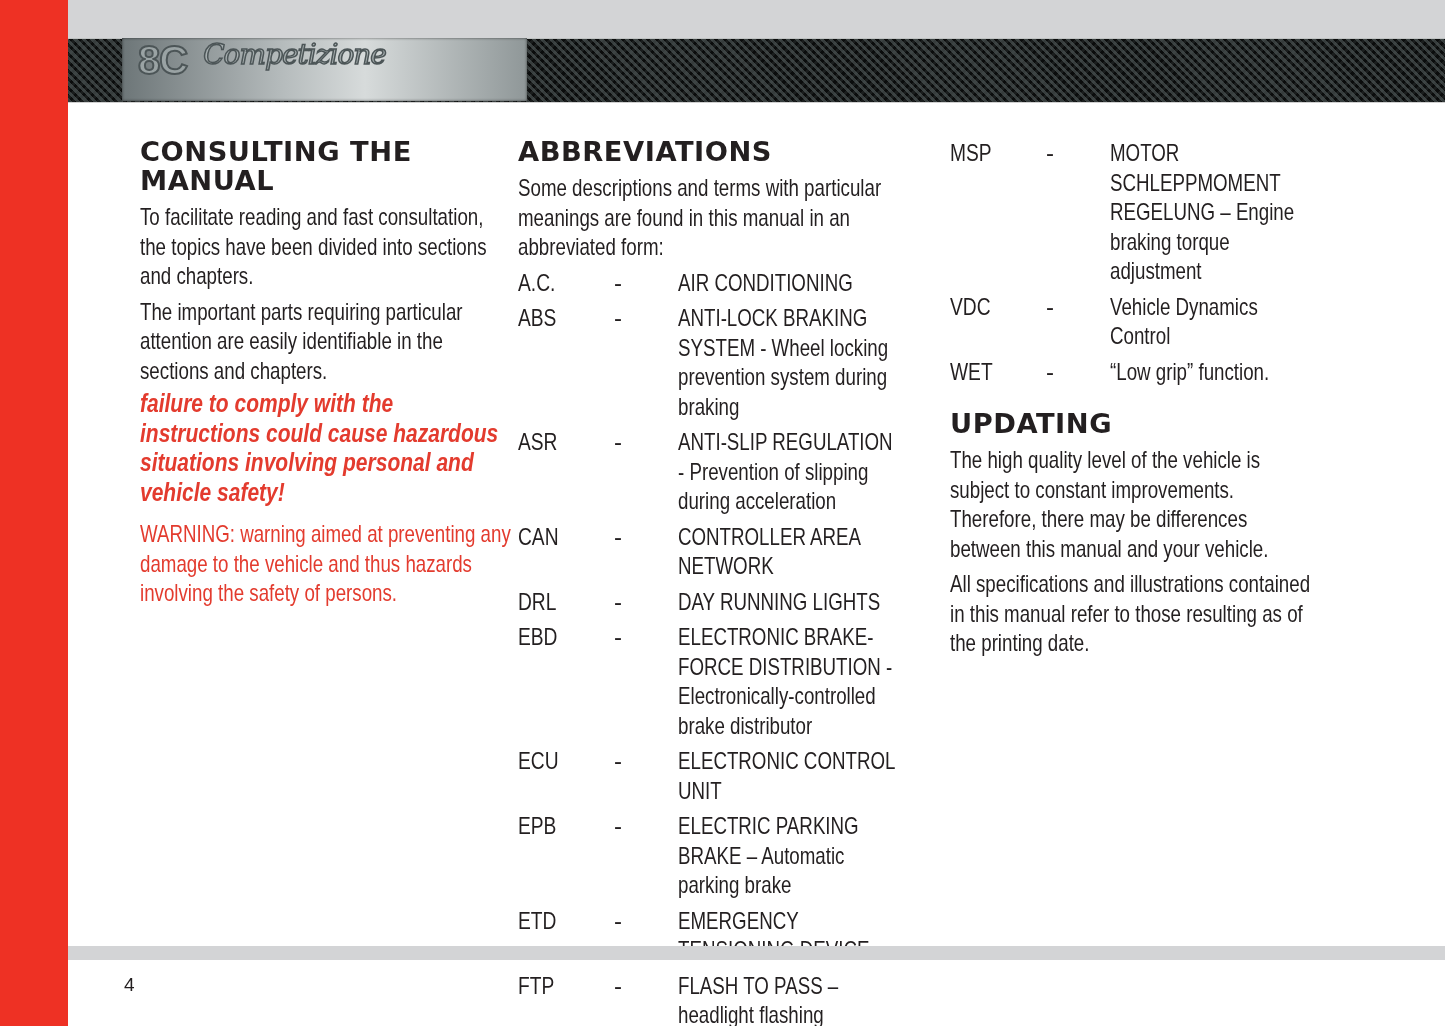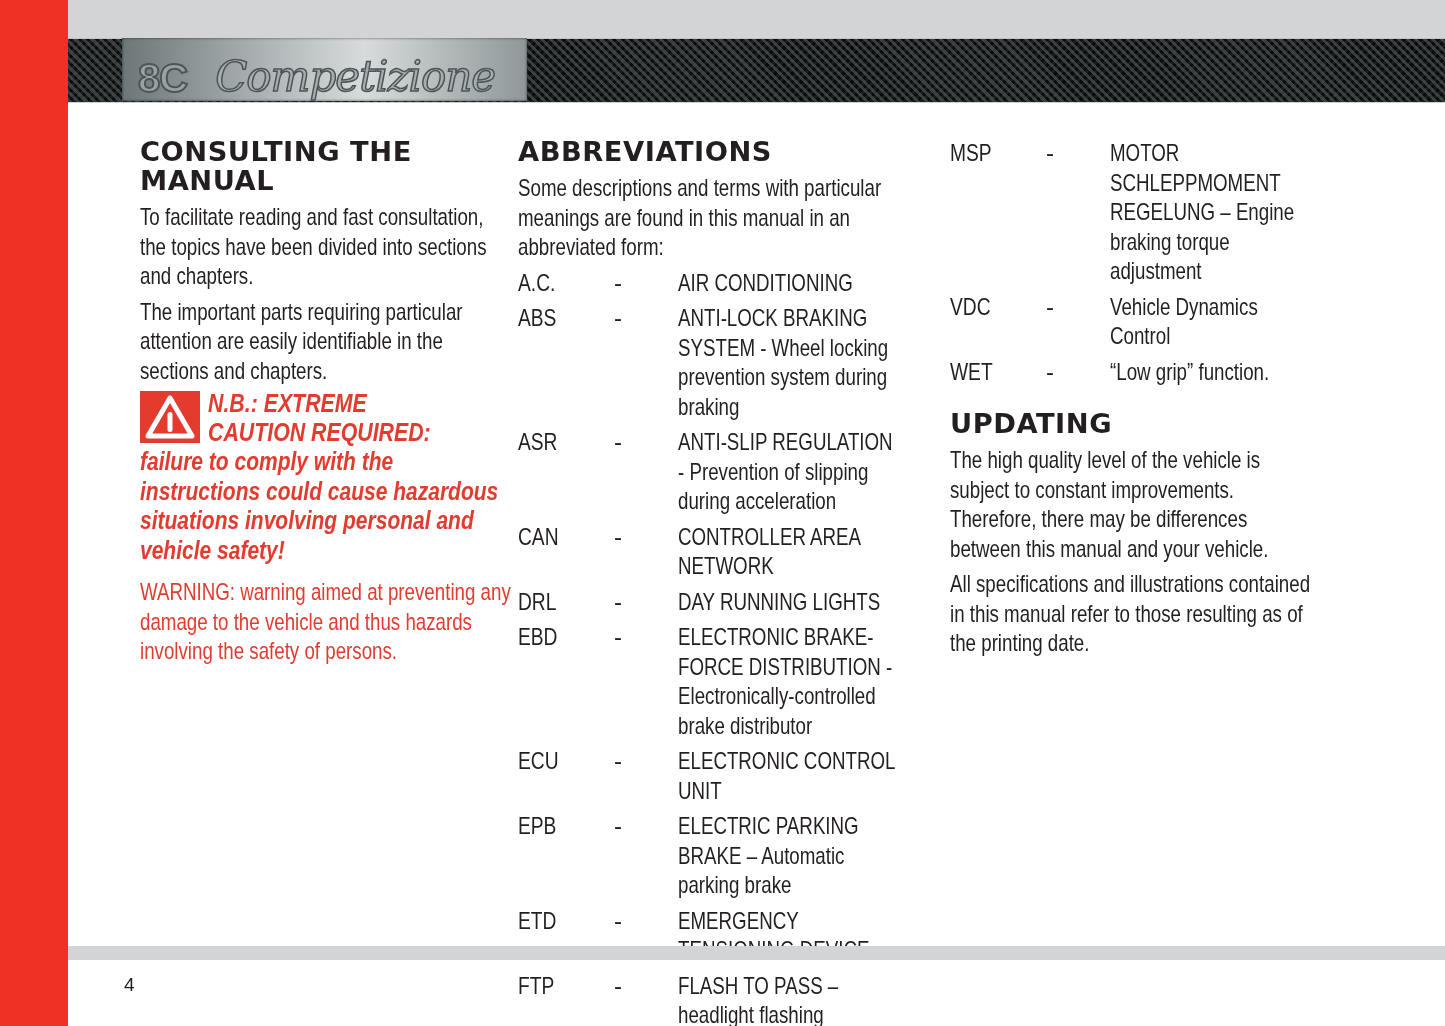--- a/index.html
+++ b/index.html
@@ -8,25 +8,25 @@
   .redbar{position:absolute;left:0;top:0;width:68px;height:1026px;background:#ee3124;}
   .topgray{position:absolute;left:68px;top:0;width:1377px;height:38px;background:#d3d4d6;}
   .carbon{position:absolute;left:68px;top:38px;width:1377px;height:63px;
     background-color:#1a1d1d;
     background-image:
       repeating-linear-gradient(45deg, rgba(90,100,100,0.55) 0 3px, transparent 3px 6px),
       repeating-linear-gradient(-45deg, rgba(0,0,0,0.6) 0 3px, transparent 3px 6px);
     border-top:1px solid #bfc2c2;border-bottom:1px solid #d0d0d0;}
   .logo-plate{position:absolute;left:122px;top:38px;width:405px;height:63px;
     background:linear-gradient(90deg,#6d7678 0%,#b6bcbd 40%,#d7dbdb 60%,#8f9798 100%);
-    box-shadow:inset 0 0 3px rgba(0,0,0,0.6);display:flex;align-items:flex-end;}
+    box-shadow:inset 0 0 3px rgba(0,0,0,0.6);display:flex;align-items:flex-start;}
   .logo-8c{font-family:"Liberation Sans",sans-serif;font-size:40px;font-weight:bold;color:#9aa3a4;
     -webkit-text-stroke:2px #4c5557;letter-spacing:-1px;margin-left:16px;}
-  .logo-name{font-family:"DejaVu Serif",serif;font-style:italic;font-size:42px;color:#a6aeaf;
-    -webkit-text-stroke:1.5px #4c5557;margin-left:28px;letter-spacing:-1px;}
+  .logo-name{font-family:"DejaVu Serif",serif;font-style:italic;font-size:28px;color:#a6aeaf;
+    -webkit-text-stroke:1.5px #4c5557;margin-left:16px;letter-spacing:-1px;}
   .bottomgray{position:absolute;left:68px;top:946px;width:1377px;height:14px;background:#d3d4d6;}
   .pagenum{position:absolute;left:124px;top:974px;font-size:19px;font-family:"Liberation Sans",sans-serif;color:#231f20;}
   .col{position:absolute;top:138px;}
   .c1{left:124px;width:375px;margin-left:16px;}
   .c2{left:518px;width:380px;}
   .c3{left:950px;width:370px;}
   h2{margin:0;font-family:"DejaVu Sans",sans-serif;font-weight:900;font-size:26px;line-height:29px;
      letter-spacing:0.5px;color:#231f20;text-transform:uppercase;transform:scaleX(1.05);transform-origin:left;}
   p{margin:0;font-size:24px;line-height:29.5px;transform:scaleX(0.78);transform-origin:left;width:128%;}
   .p-gap{margin-top:6px;}
@@ -54,29 +54,20 @@
 <div class="logo-plate">
   <span class="logo-8c">8C</span>
   <span class="logo-name">Competizione</span>
 </div>
 
 <div class="col c1">
   <h2>CONSULTING THE MANUAL</h2>
   <p class="p-gap">To facilitate reading and fast consultation, the topics have been divided into sections and chapters.</p>
   <p class="p-gap">The important parts requiring particular attention are easily identifiable in the sections and chapters.</p>
   <div class="caution">
-    <div class="caution-head">
-      <span class="warn-icon">
-        <svg width="52" height="46" viewBox="0 0 52 46">
-          <path d="M26 4 L48 42 L4 42 Z" fill="none" stroke="#fff" stroke-width="5" stroke-linejoin="round"></path>
-          <rect x="23.5" y="18" width="5" height="20" rx="2.5" fill="#fff"></rect>
-        </svg>
-      </span>
-      <div class="caution-title">N.B.: EXTREME CAUTION REQUIRED:</div>
-    </div>
     <div class="caution-body">failure to comply with the instructions could cause hazardous situations involving personal and vehicle safety!</div>
   </div>
   <p class="warning"><span>WARNING</span><span>: warning aimed at preventing any damage to the vehicle and thus hazards involving the safety of persons.</span></p>
 </div>
 
 <div class="col c2">
   <h2>ABBREVIATIONS</h2>
   <p class="p-gap">Some descriptions and terms with particular meanings are found in this manual in an abbreviated form:</p>
   <div class="abbr">
       <span class="k">A.C.</span>

